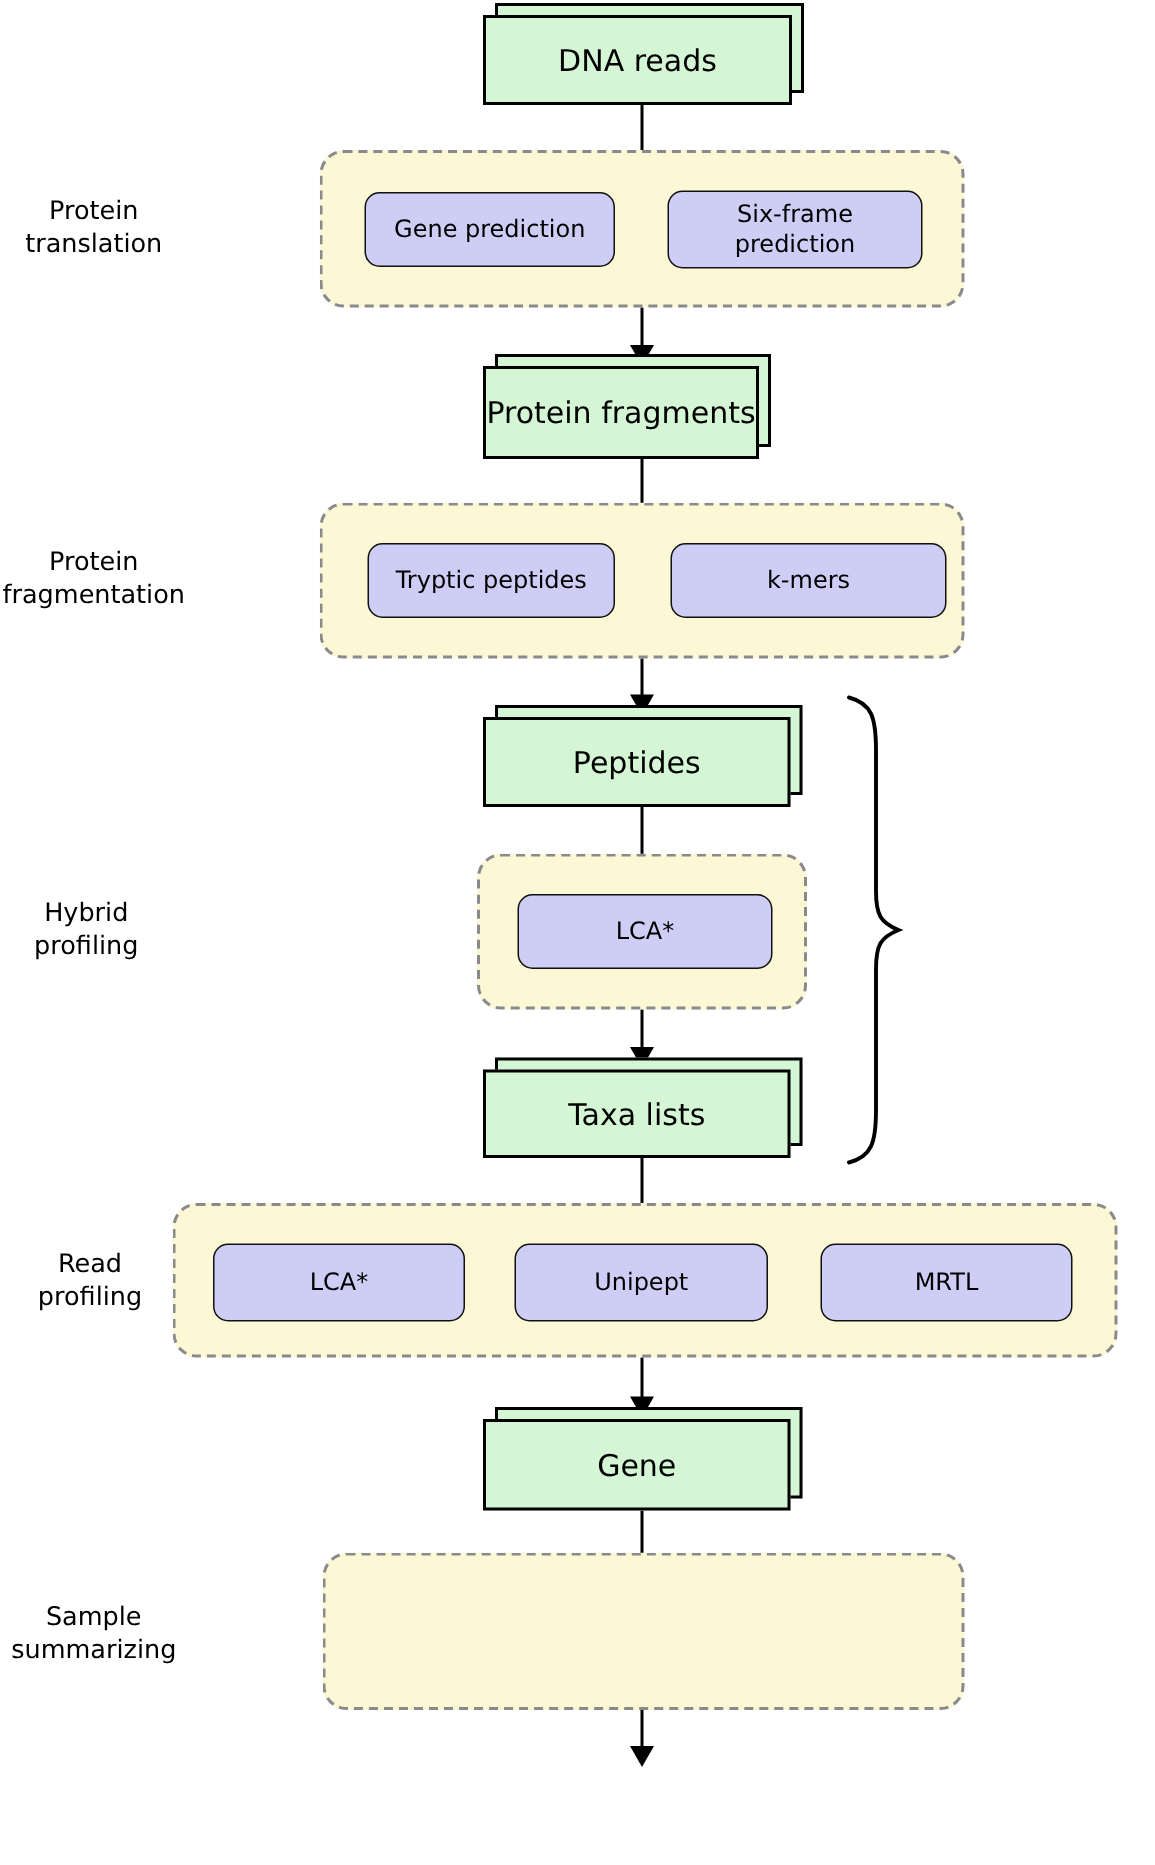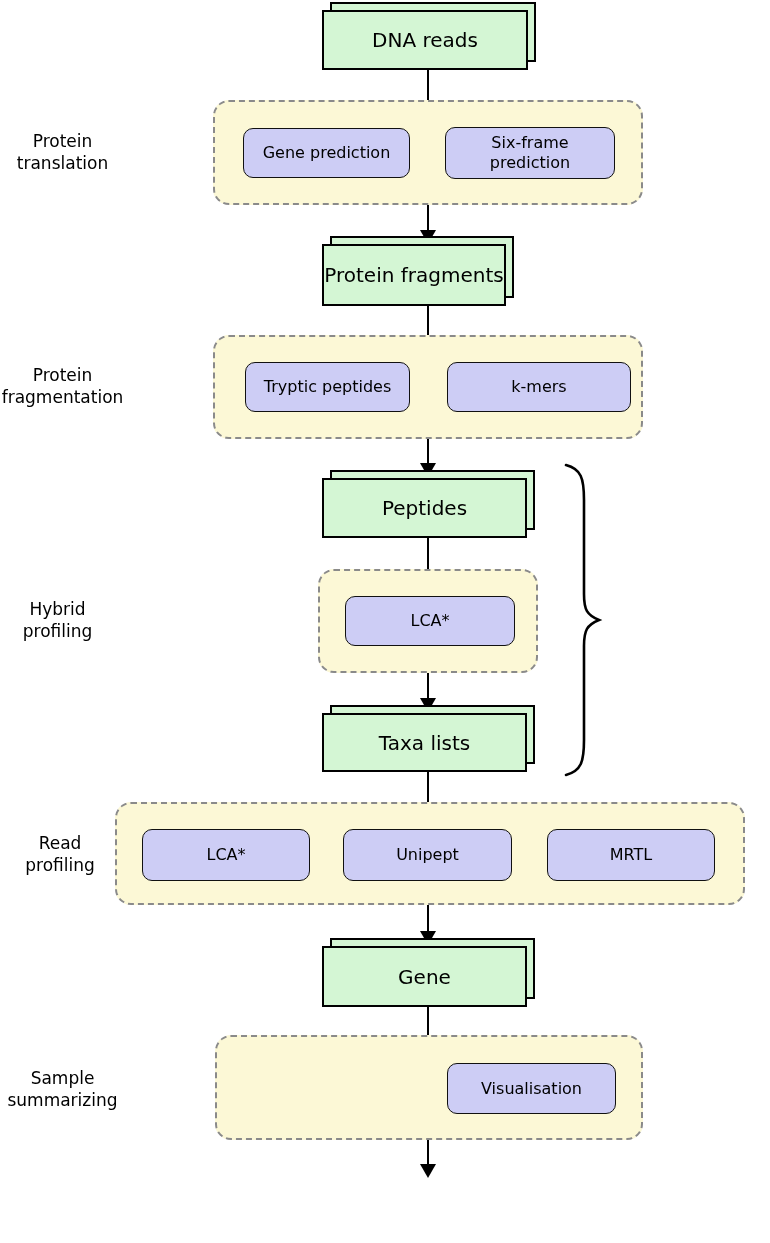--- a/index.html
+++ b/index.html
@@ -130,21 +130,20 @@
 
   <div class="tool" style="left:243px;top:128px;width:167px;height:50px">Gene prediction</div>
   <div class="tool" style="left:445px;top:127px;width:170px;height:52px">Six-frame
 prediction</div>
   <div class="tool" style="left:245px;top:362px;width:165px;height:50px">Tryptic peptides</div>
   <div class="tool" style="left:447px;top:362px;width:184px;height:50px">k-mers</div>
   <div class="tool" style="left:345px;top:596px;width:170px;height:50px">LCA*</div>
   <div class="tool" style="left:142px;top:829px;width:168px;height:52px">LCA*</div>
   <div class="tool" style="left:343px;top:829px;width:169px;height:52px">Unipept</div>
   <div class="tool" style="left:547px;top:829px;width:168px;height:52px">MRTL</div>
-  <div class="tool" style="left:447px;top:1063px;width:169px;height:51px">Visualisation</div>
 
   <div class="gnode" style="left:322px;top:10px;width:206px;height:60px">
     <div class="back"></div>
     <div class="front">
         <span>DNA reads</span>
       </div>
   </div>
   <div class="gnode" style="left:322px;top:244px;width:184px;height:62px">
     <div class="back"></div>
     <div class="front">

